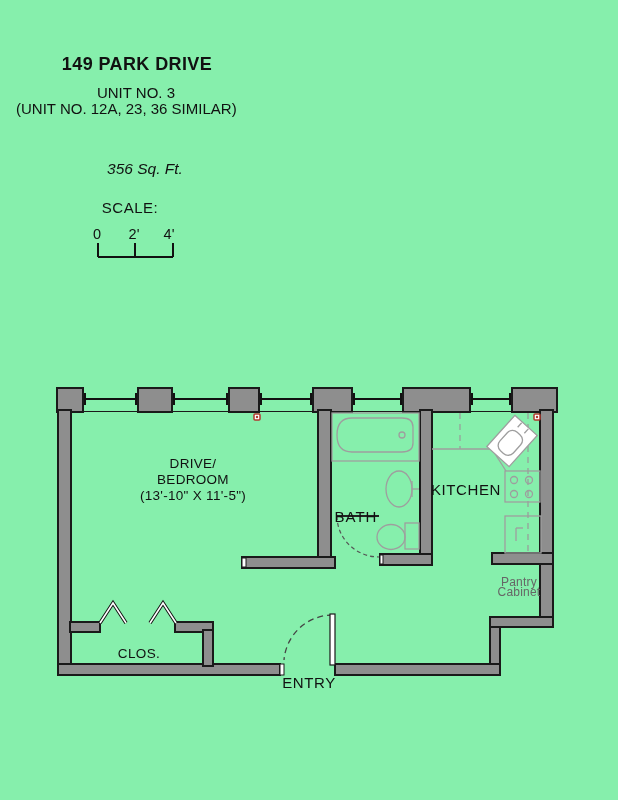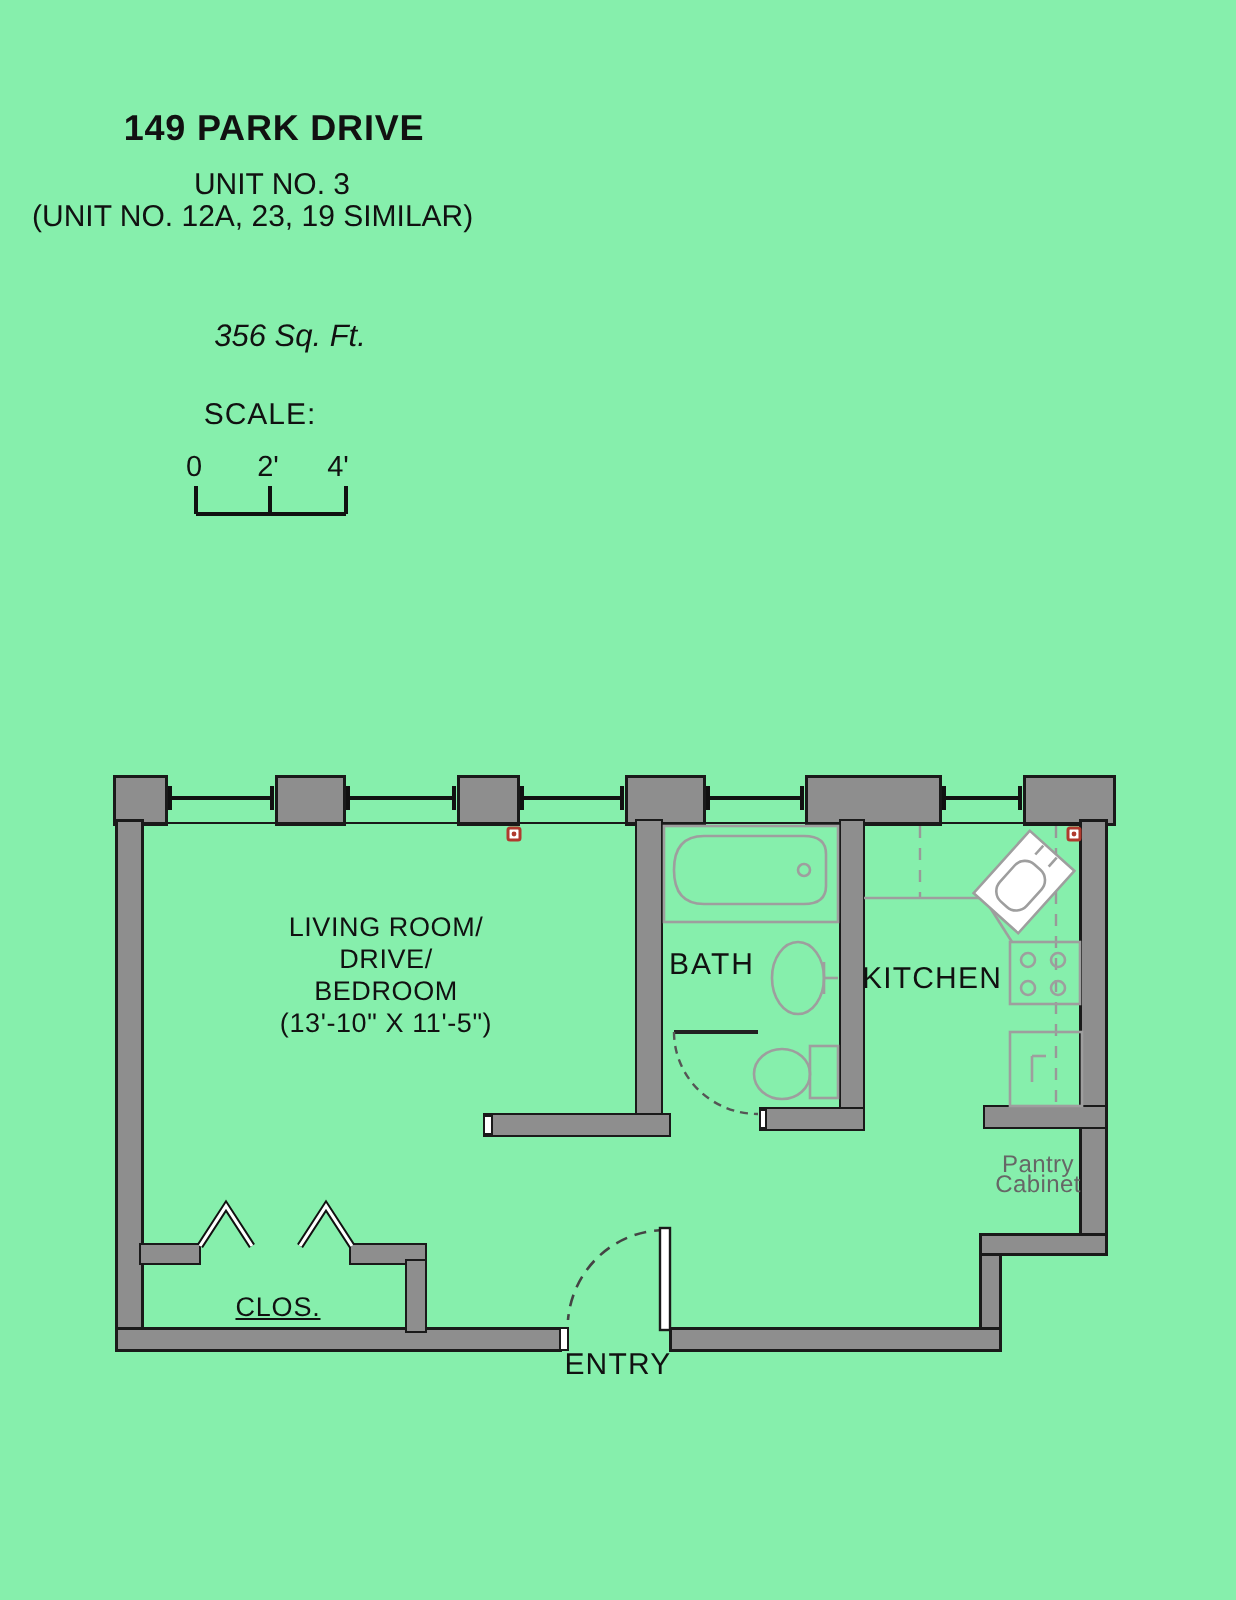--- a/index.html
+++ b/index.html
@@ -157,43 +157,42 @@
       <line x1="98" y1="243" x2="98" y2="257"></line>
       <line x1="135" y1="243" x2="135" y2="257"></line>
       <line x1="173" y1="243" x2="173" y2="257"></line>
     </g>
   </svg>
 
   <div class="lbl title" style="left:37px;top:54px;width:200px;">149 PARK DRIVE</div>
 
   <div class="lbl sub" style="left:36px;top:84px;width:200px;">UNIT NO. 3</div>
 
-  <div class="lbl sub" style="left:16px;top:100px;width:202px;">(UNIT NO. 12A, 23, 19 SIMILAR)</div>
+  <div class="lbl sub" style="left:16px;top:100px;width:202px;">(UNIT NO. 12A, 23, 36 SIMILAR)</div>
 
 
   <div class="lbl sub" style="left:44px;top:160px;width:202px;font-size:15.5px;font-style:italic;">356 Sq. Ft.</div>
 
   <div class="lbl sub" style="left:30px;top:199px;width:200px;letter-spacing:.5px;">SCALE:</div>
 
   <div class="lbl tick" style="left:77px;top:226px;">0</div>
   <div class="lbl tick" style="left:114px;top:226px;">2'</div>
   <div class="lbl tick" style="left:149px;top:226px;">4'</div>
 
   <div style="position:absolute;left:93px;top:456px;width:200px;text-align:center;" class="living">
-    <div>LIVING ROOM/</div>
     <div>DRIVE/</div>
     <div>BEDROOM</div>
     <div>(13'-10" X 11'-5")</div>
   </div>
 
-  <div class="lbl room" style="left:316px;top:474px;width:80px;letter-spacing:1px;">BATH</div>
+  <div class="lbl room" style="left:316px;top:508px;width:80px;letter-spacing:1px;">BATH</div>
 
   <div class="lbl room" style="left:426px;top:481px;width:80px;">KITCHEN</div>
 
-  <div class="lbl room-sm" style="left:99px;top:646px;width:80px;text-decoration:underline;">CLOS.</div>
+  <div class="lbl room-sm" style="left:99px;top:646px;width:80px;">CLOS.</div>
 
   <div class="lbl room" style="left:269px;top:674px;width:80px;">ENTRY</div>
 
   <div style="position:absolute;left:489px;top:577px;width:60px;text-align:center;" class="pantry">
     <div>Pantry</div>
     <div>Cabinet</div>
   </div>
 
 </div>
 

